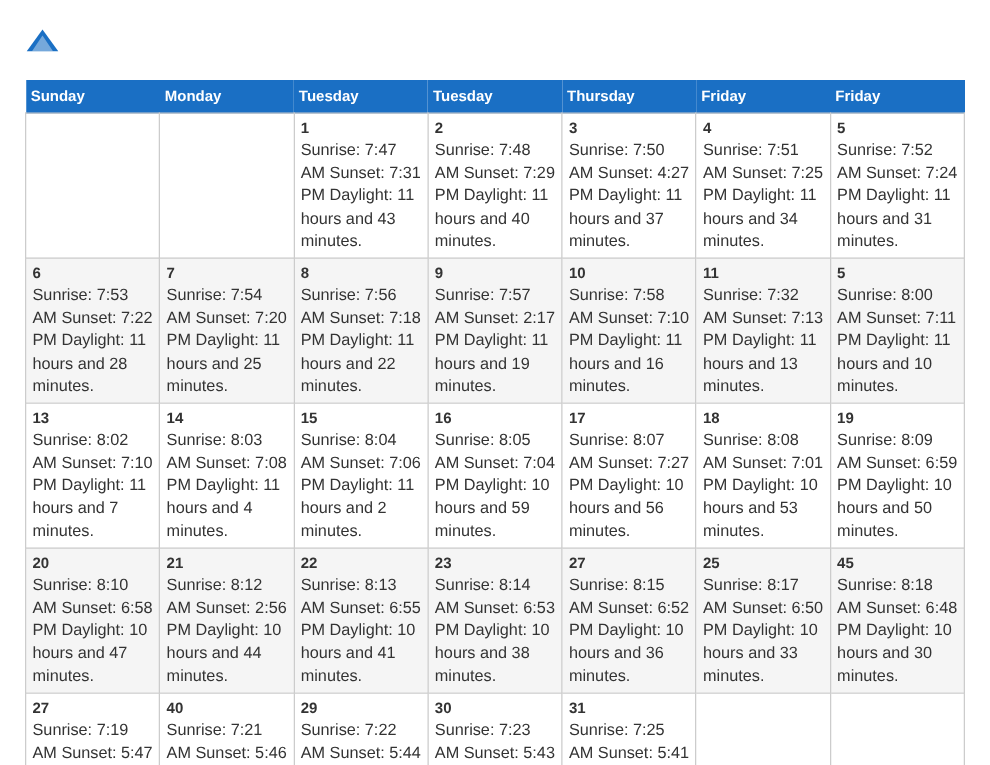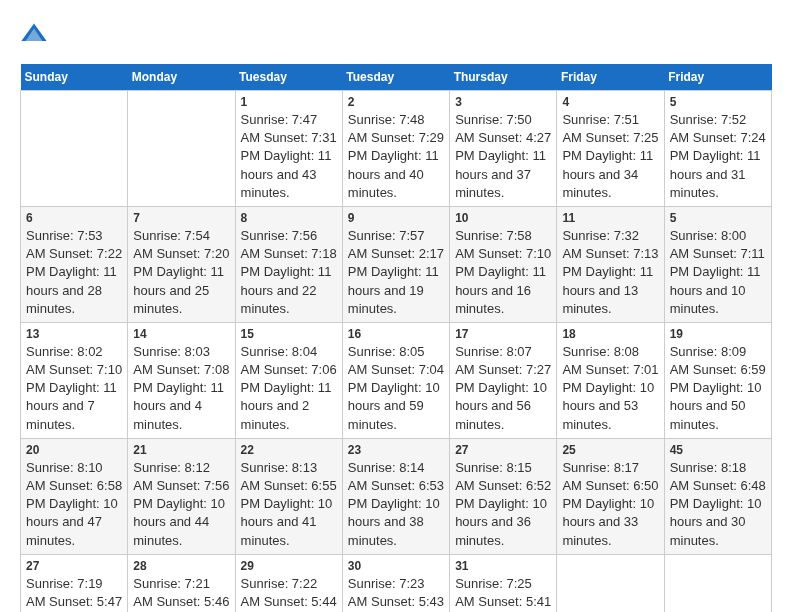--- a/index.html
+++ b/index.html
@@ -249,21 +249,21 @@
       <tr>
         <td>
           <span class="day-num">20</span>
           <div class="day-info">Sunrise: 8:10 AM
 Sunset: 6:58 PM
 Daylight: 10 hours and 47 minutes.</div>
         </td>
         <td>
           <span class="day-num">21</span>
           <div class="day-info">Sunrise: 8:12 AM
-Sunset: 7:56 PM
+Sunset: 2:56 PM
 Daylight: 10 hours and 44 minutes.</div>
         </td>
         <td>
           <span class="day-num">22</span>
           <div class="day-info">Sunrise: 8:13 AM
 Sunset: 6:55 PM
 Daylight: 10 hours and 41 minutes.</div>
         </td>
         <td>
           <span class="day-num">23</span>
@@ -291,21 +291,21 @@
         </td>
       </tr>
       <tr>
         <td>
           <span class="day-num">27</span>
           <div class="day-info">Sunrise: 7:19 AM
 Sunset: 5:47 PM
 Daylight: 10 hours and 27 minutes.</div>
         </td>
         <td>
-          <span class="day-num">28</span>
+          <span class="day-num">40</span>
           <div class="day-info">Sunrise: 7:21 AM
 Sunset: 5:46 PM
 Daylight: 10 hours and 24 minutes.</div>
         </td>
         <td>
           <span class="day-num">29</span>
           <div class="day-info">Sunrise: 7:22 AM
 Sunset: 5:44 PM
 Daylight: 10 hours and 22 minutes.</div>
         </td>

